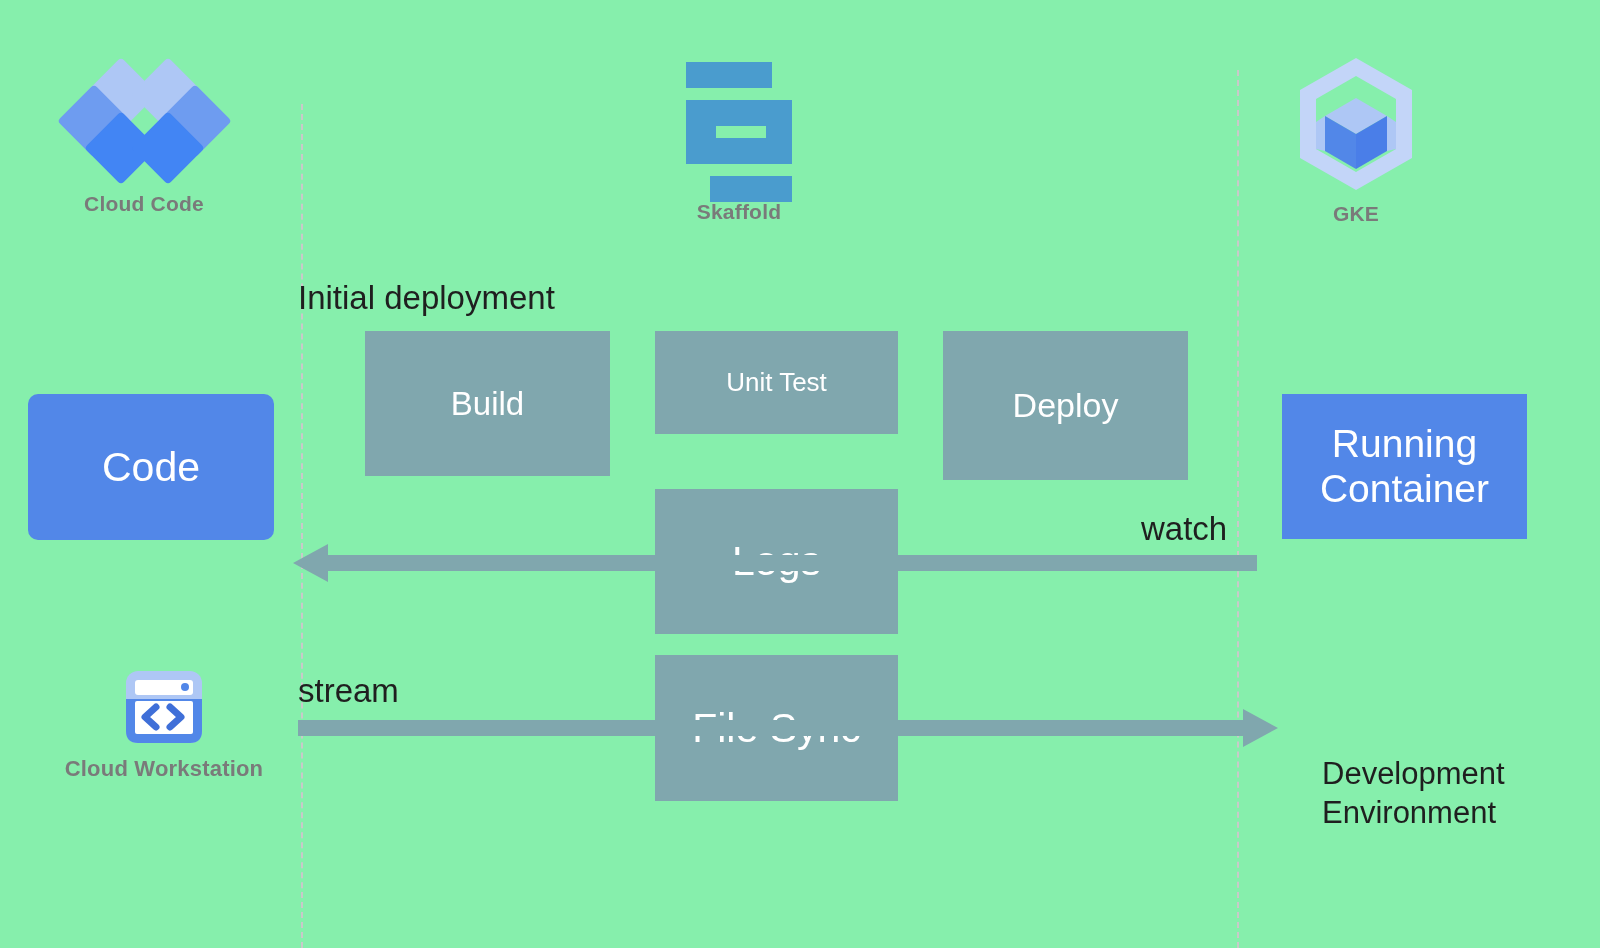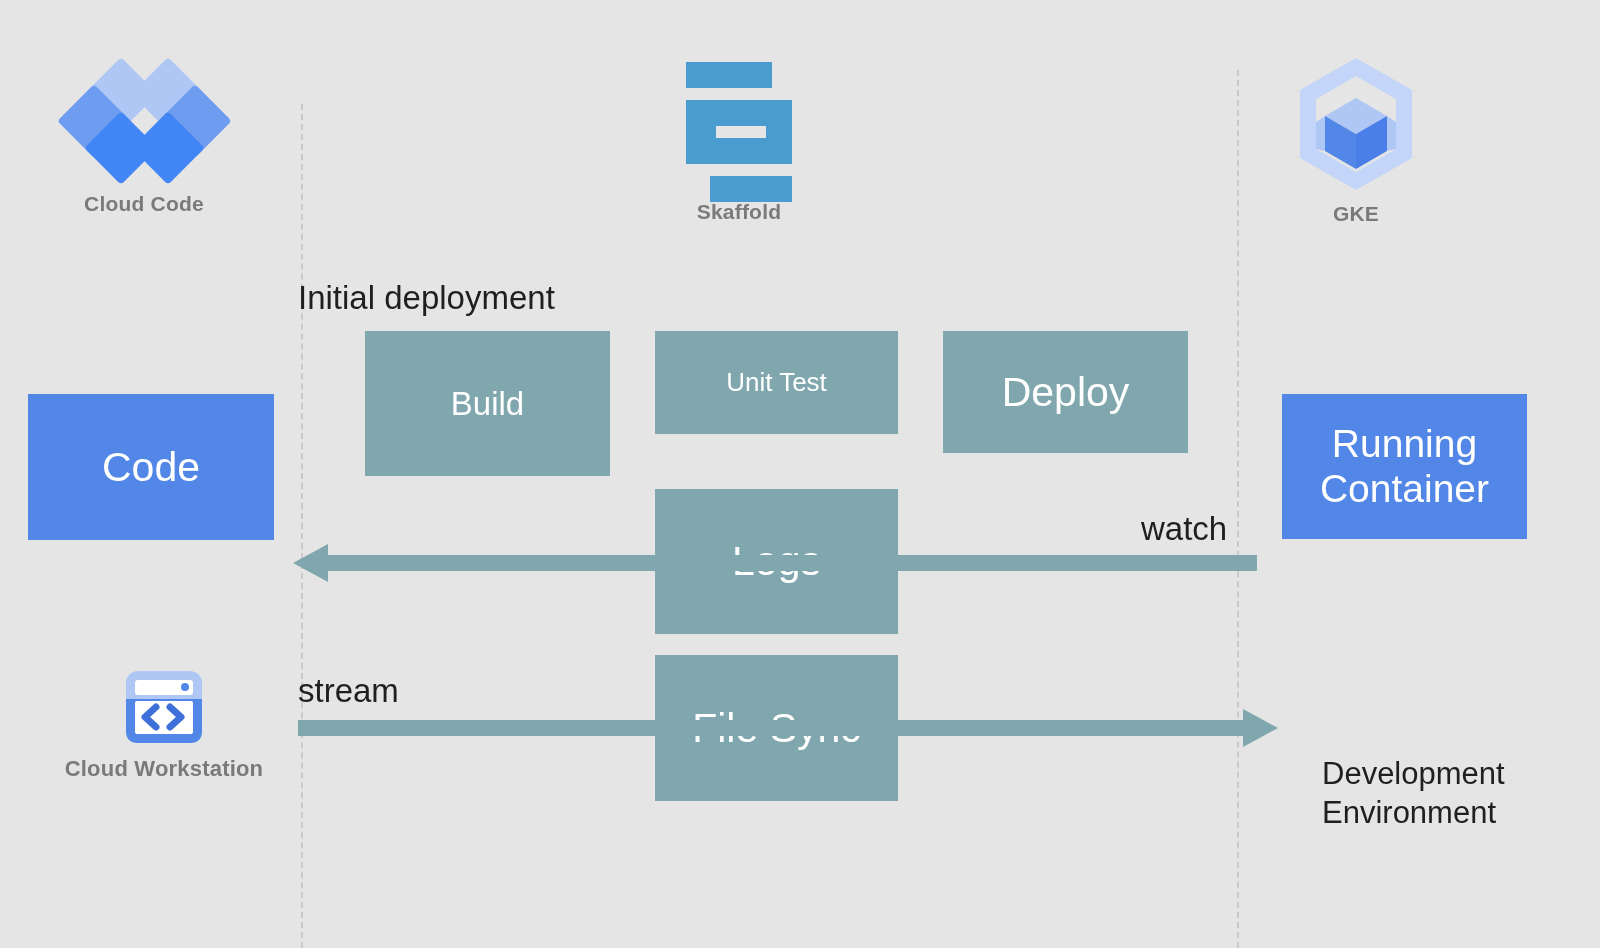--- a/index.html
+++ b/index.html
@@ -8,21 +8,21 @@
     background: #ffffff;
   }
   body {
     font-family: "Liberation Sans", sans-serif;
     -webkit-font-smoothing: antialiased;
   }
   #canvas {
     position: relative;
     width: 1600px;
     height: 948px;
-    background: #e5e5e5;
+    background: #86efac;
     overflow: hidden;
     text-decoration: underline;
   }
 
   
   .divider {
     position: absolute;
     width: 0;
     border-left: 2px dashed #c9c9c9;
   }
@@ -74,24 +74,24 @@
     align-items: center;
     justify-content: center;
     color: #ffffff;
     font-weight: 400;
     line-height: 1.14;
     text-align: center;
   }
   .box.teal { background: #80a7ae; }
   .box.blue { background: #5287e8; }
 
-  #box-code         { left: 28px;  top: 394px; width: 246px; height: 146px; font-size: 41px; }
+  #box-code         { left: 28px;  top: 394px; width: 246px; height: 146px; font-size: 41px; border-radius: 10px; }
   #box-build        { left: 365px; top: 331px; width: 245px; height: 145px; font-size: 33px; }
   #box-unittest     { left: 655px; top: 331px; width: 243px; height: 103px; font-size: 26px; }
-  #box-deploy       { left: 943px; top: 331px; width: 245px; height: 122px; font-size: 41px; }
+  #box-deploy       { left: 943px; top: 331px; width: 245px; height: 149px; font-size: 34px; }
   #box-logs         { left: 655px; top: 489px; width: 243px; height: 145px; font-size: 41px; }
   #box-filesync     { left: 655px; top: 655px; width: 243px; height: 146px; font-size: 41px; }
   #box-container    { left: 1282px; top: 394px; width: 245px; height: 145px; font-size: 39px; }
 
   
   .arrow-svg { position: absolute; overflow: visible; }
   #arrow-logs     { left: 288px; top: 540px; }
   #arrow-filesync { left: 298px; top: 705px; }
 
   

